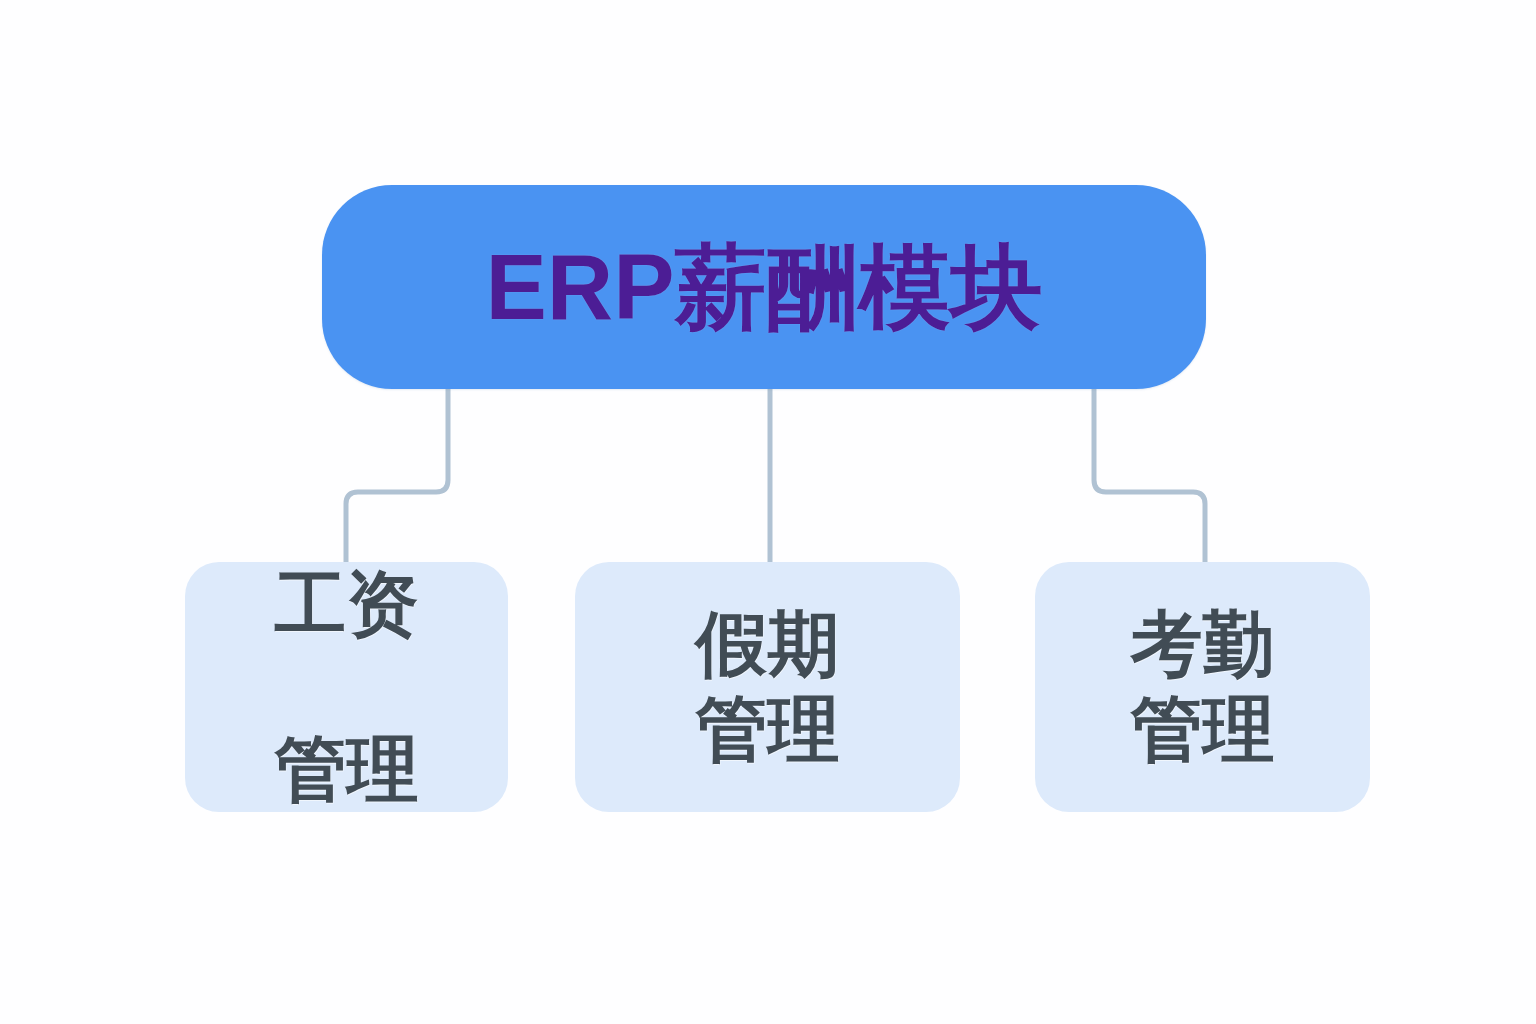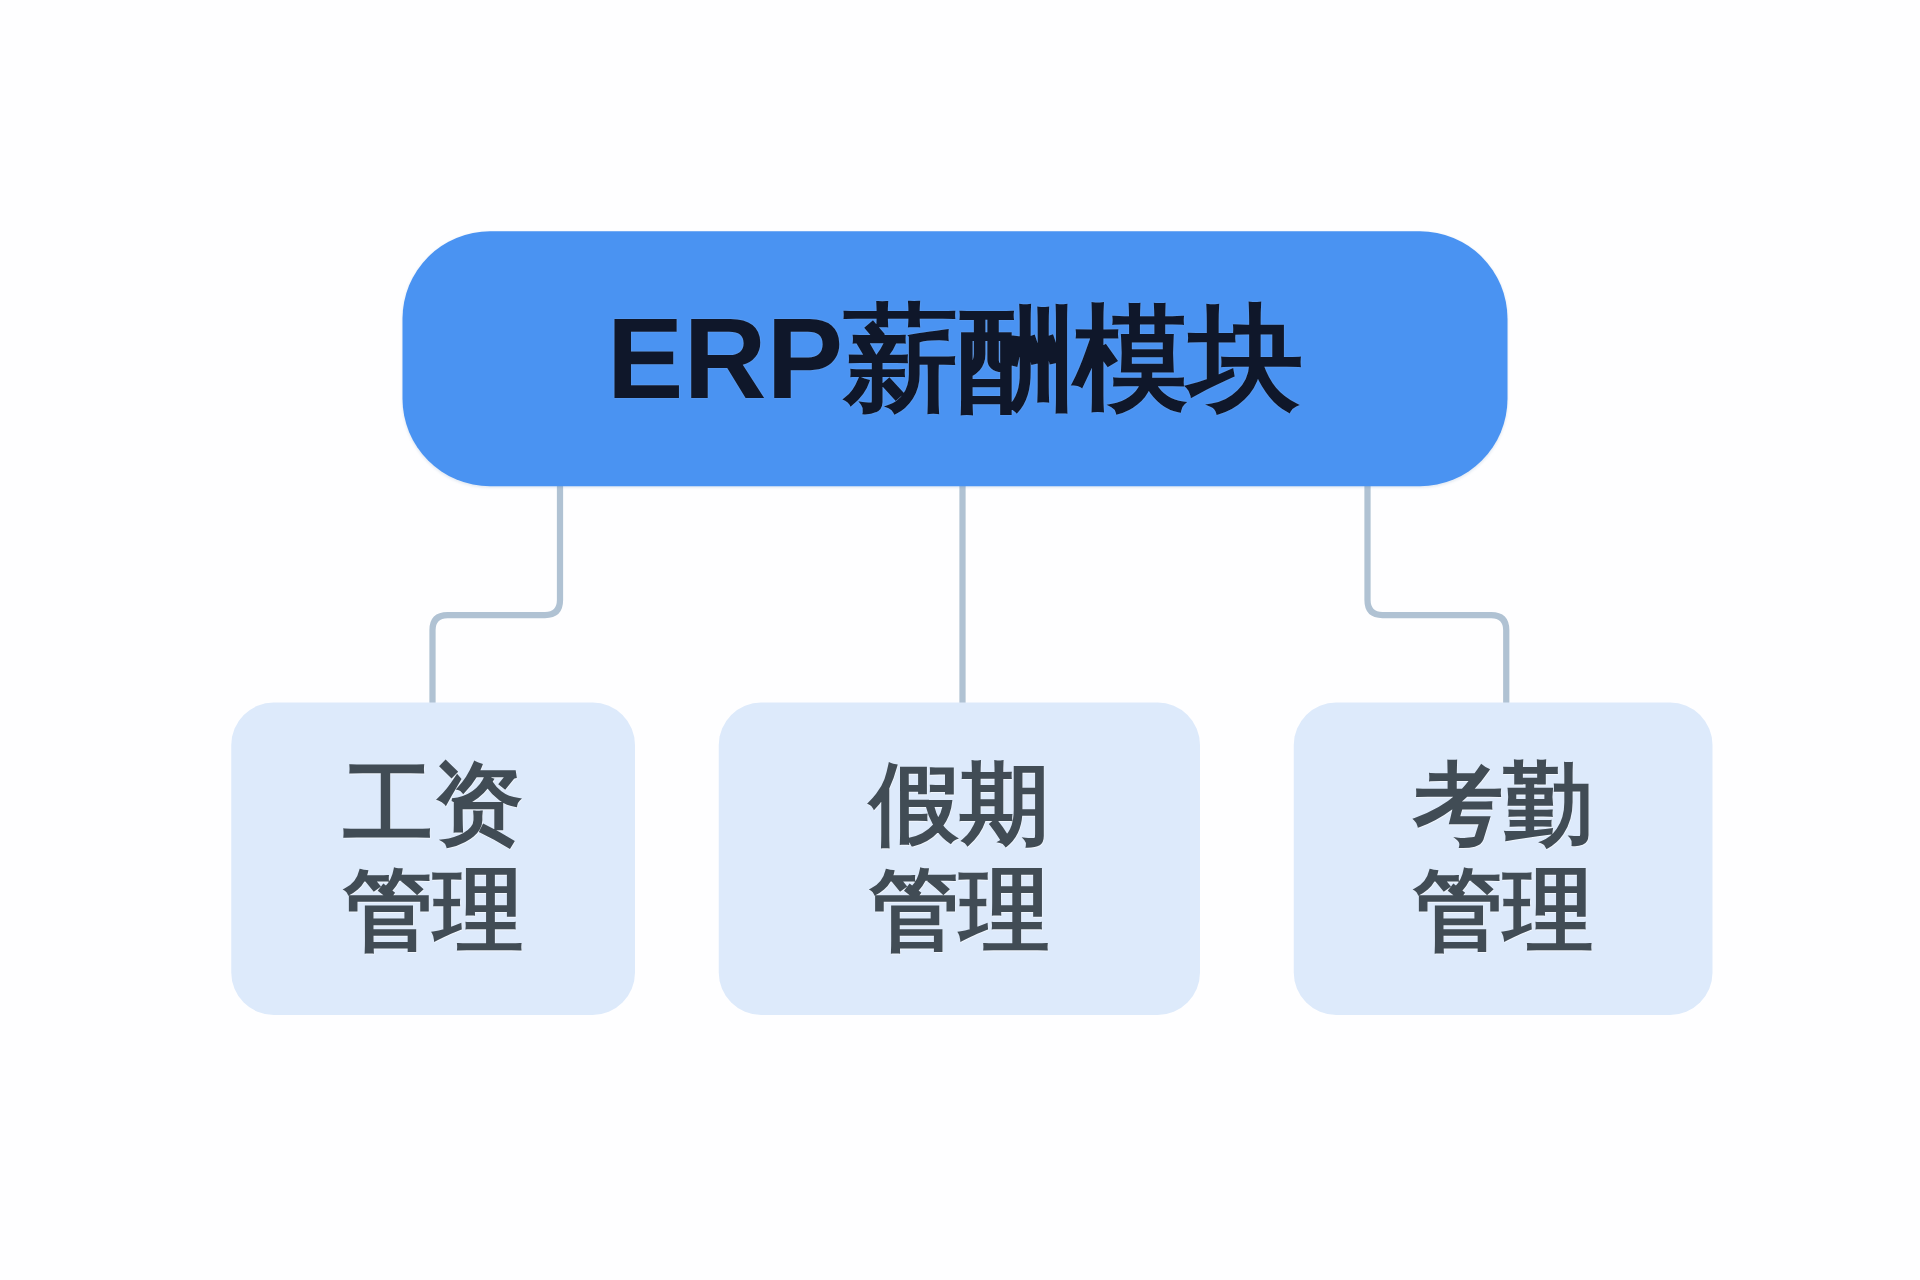--- a/index.html
+++ b/index.html
@@ -43,21 +43,21 @@
     height: 204px;
     background: #4a93f2;
     border-radius: 70px;
     display: flex;
     align-items: center;
     justify-content: center;
     box-sizing: border-box;
     box-shadow: 0 1px 2px rgba(80,120,170,0.14);
   }
   #root-node .node-title {
-    color: #0f172a;
+    color: #4c1d95;
     font-size: 92px;
     line-height: 1;
     font-weight: 700;
     letter-spacing: 0px;
     white-space: nowrap;
     text-shadow: 0 0 1px rgba(255,255,255,0.35);
   }
 
   
   .child-node {
@@ -78,20 +78,21 @@
     font-weight: 700;
     white-space: nowrap;
     text-shadow: 0.5px 0.5px 0 rgba(255,255,255,0.55);
   }
 
   #child-node-1 {
     left: 185px;
     top: 562px;
     width: 323px;
     height: 250px;
+    justify-content: space-between;
   }
   #child-node-2 {
     left: 575px;
     top: 562px;
     width: 385px;
     height: 250px;
     text-align: center;
   }
   #child-node-3 {
     left: 1035px;

